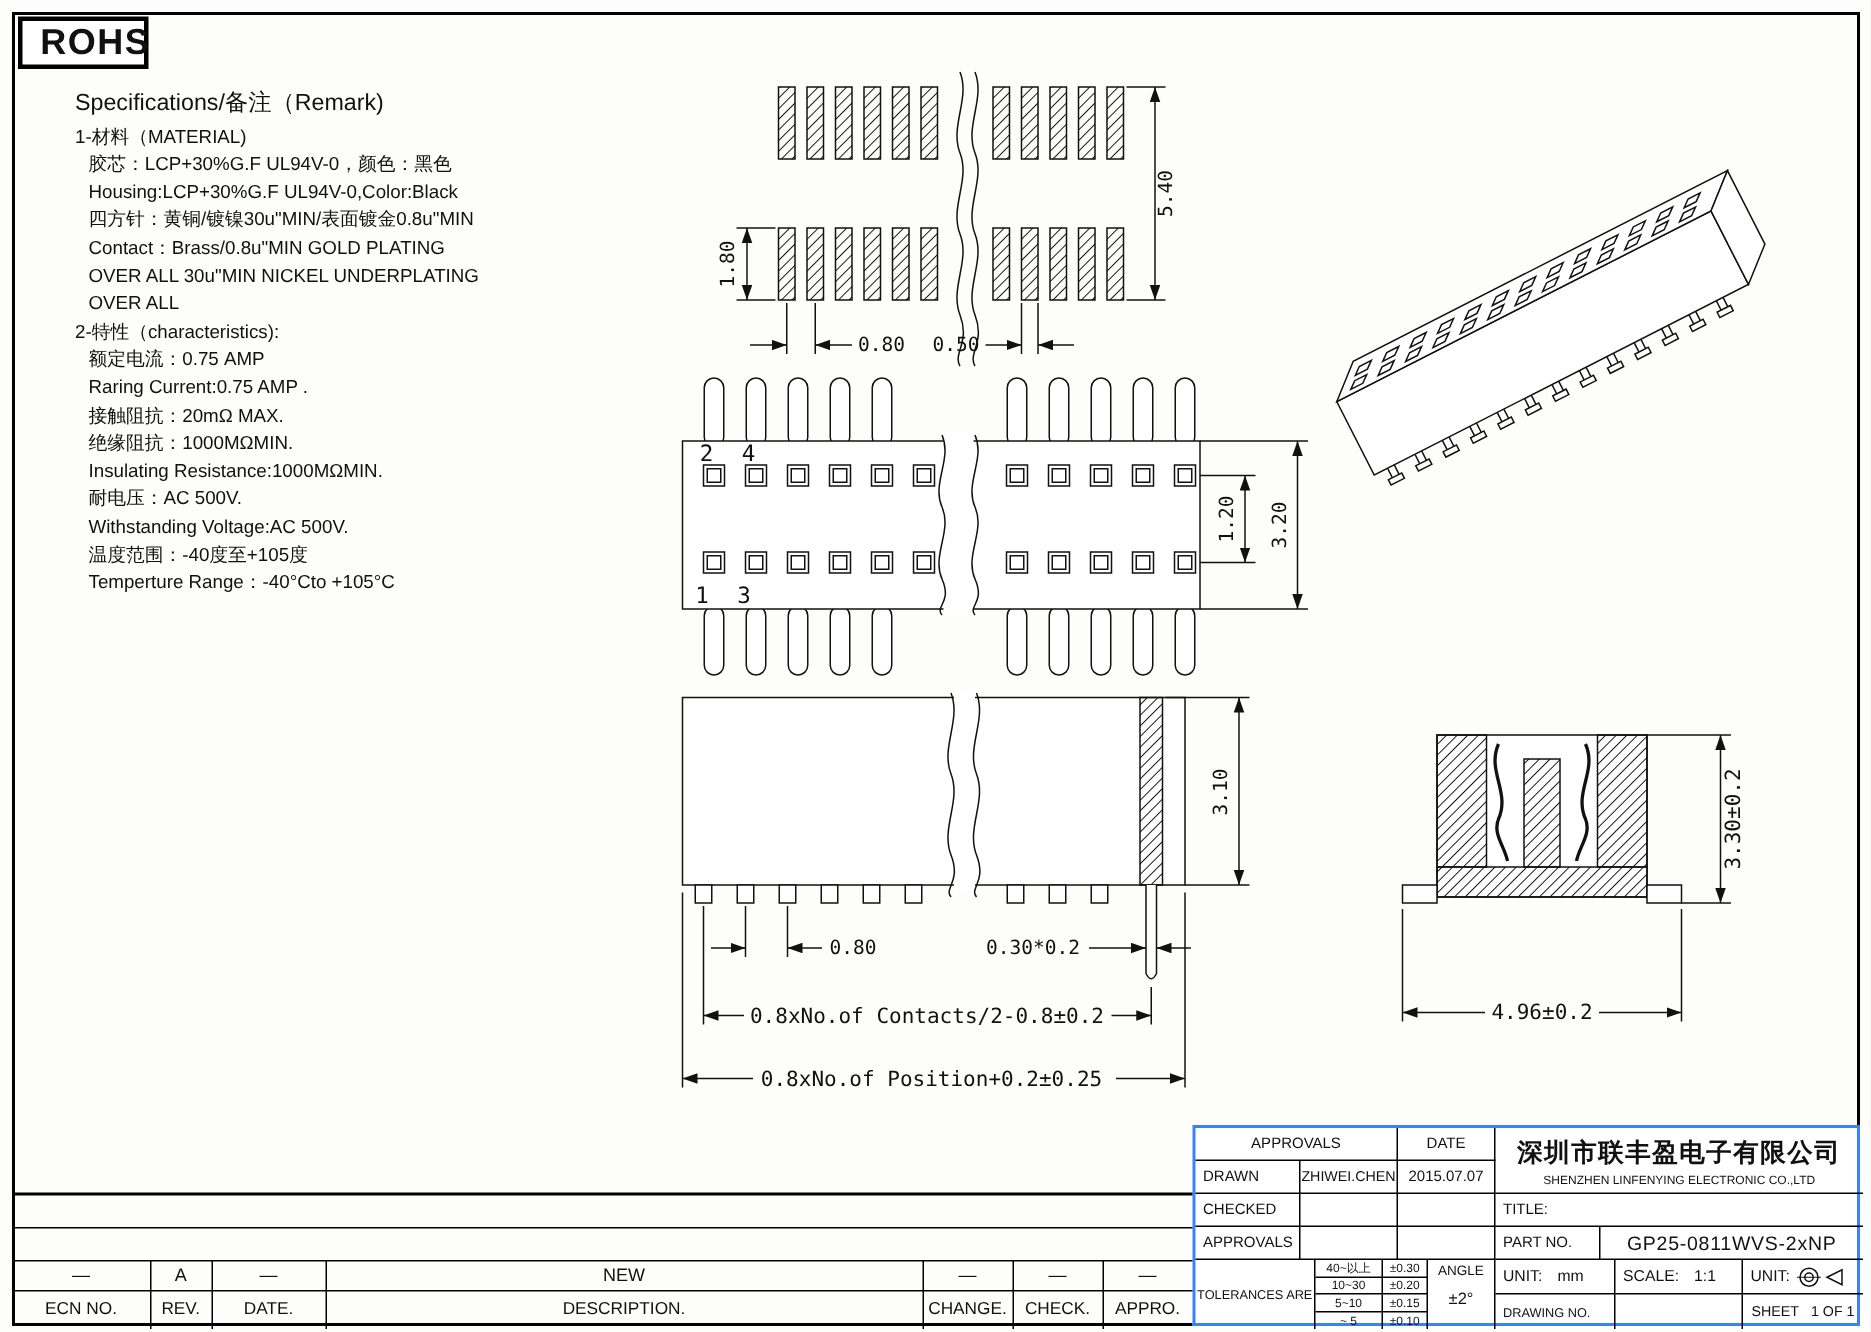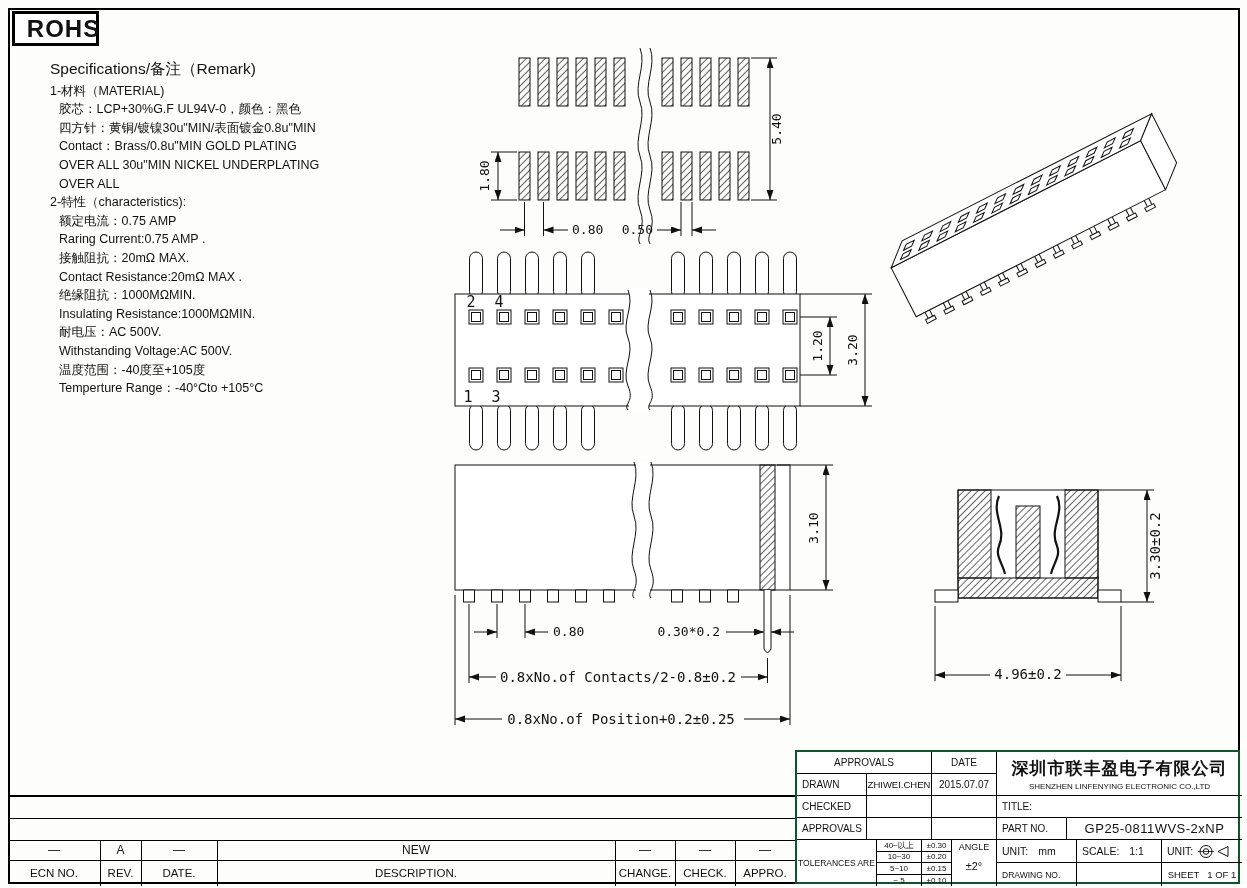--- a/index.html
+++ b/index.html
@@ -15,21 +15,21 @@
   .spec-line.ind { padding-left:9px; }
 
   svg.dwg { position:absolute; overflow:visible; }
   svg text { font-family:"DejaVu Sans Mono",monospace; fill:#111; }
   .dim  { font-size:13px; }
   .dimf { font-size:14px; }
   .pin  { font-size:15px; }
   .thin { stroke:#111; stroke-width:1; fill:none; }
 
   .titleblock { position:absolute; left:795px; top:750px; width:445px; height:134px;
-                border:2px solid #14532d; background:#fff; }
+                border:2px solid #3b82f6; background:#fff; }
   .tb { position:absolute; display:flex; align-items:center; justify-content:center;
         font-size:10px; overflow:hidden; white-space:nowrap; }
   .tb.l { justify-content:flex-start; padding-left:5px; }
   .bb { border-bottom:1px solid #000; }
   .br { border-right:1px solid #000; }
   .company { flex-direction:column; justify-content:center; }
   .company .cn { font-size:17px; font-weight:bold; letter-spacing:1px; }
   .company .en { font-size:8px; margin-top:2px; }
   .partno { font-size:13px; letter-spacing:0.5px; }
   .tol { font-size:8px; }
@@ -49,29 +49,29 @@
   <div class="frame"></div>
 
   <div class="rohs-box">
     <span>ROHS</span>
   </div>
 
   <div class="specs">
     <div class="specs-title">Specifications/备注（Remark)</div>
     <div class="spec-line">1-材料（MATERIAL)</div>
     <div class="spec-line ind">胶芯：LCP+30%G.F UL94V-0，颜色：黑色</div>
+    <div class="spec-line ind">Housing:LCP+30%G.F UL94V-0,Color:Black</div>
     <div class="spec-line ind">四方针：黄铜/镀镍30u"MIN/表面镀金0.8u"MIN</div>
     <div class="spec-line ind">Contact：Brass/0.8u"MIN GOLD PLATING</div>
     <div class="spec-line ind">OVER ALL 30u"MIN NICKEL UNDERPLATING</div>
     <div class="spec-line ind">OVER ALL</div>
     <div class="spec-line">2-特性（characteristics):</div>
     <div class="spec-line ind">额定电流：0.75 AMP</div>
     <div class="spec-line ind">Raring Current:0.75 AMP .</div>
     <div class="spec-line ind">接触阻抗：20mΩ MAX.</div>
-    <div class="spec-line ind">Contact Resistance:20mΩ MAX .</div>
     <div class="spec-line ind">绝缘阻抗：1000MΩMIN.</div>
     <div class="spec-line ind">Insulating Resistance:1000MΩMIN.</div>
     <div class="spec-line ind">耐电压：AC 500V.</div>
     <div class="spec-line ind">Withstanding Voltage:AC 500V.</div>
     <div class="spec-line ind">温度范围：-40度至+105度</div>
     <div class="spec-line ind">Temperture Range：-40°Cto +105°C</div>
   </div>
 
   <svg class="dwg" style="left:443px; top:46px;" width="348" height="200" viewBox="0 0 348 200">
     <defs>

